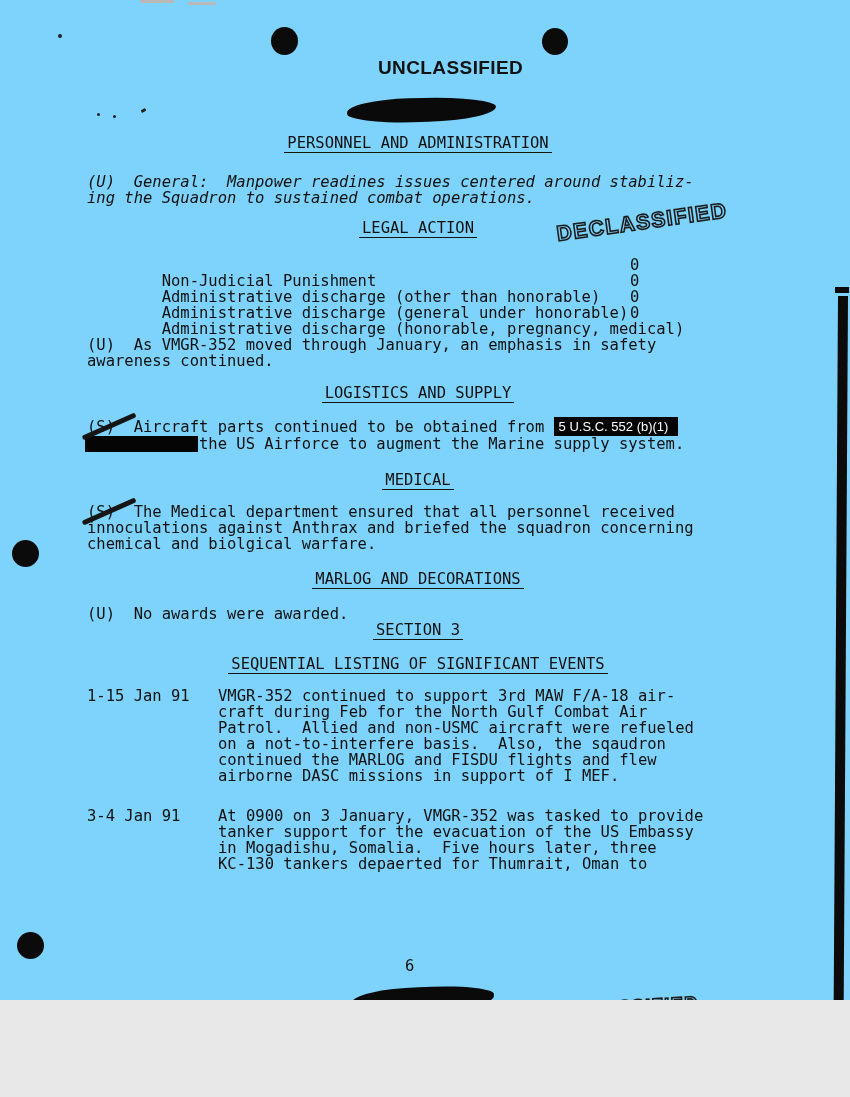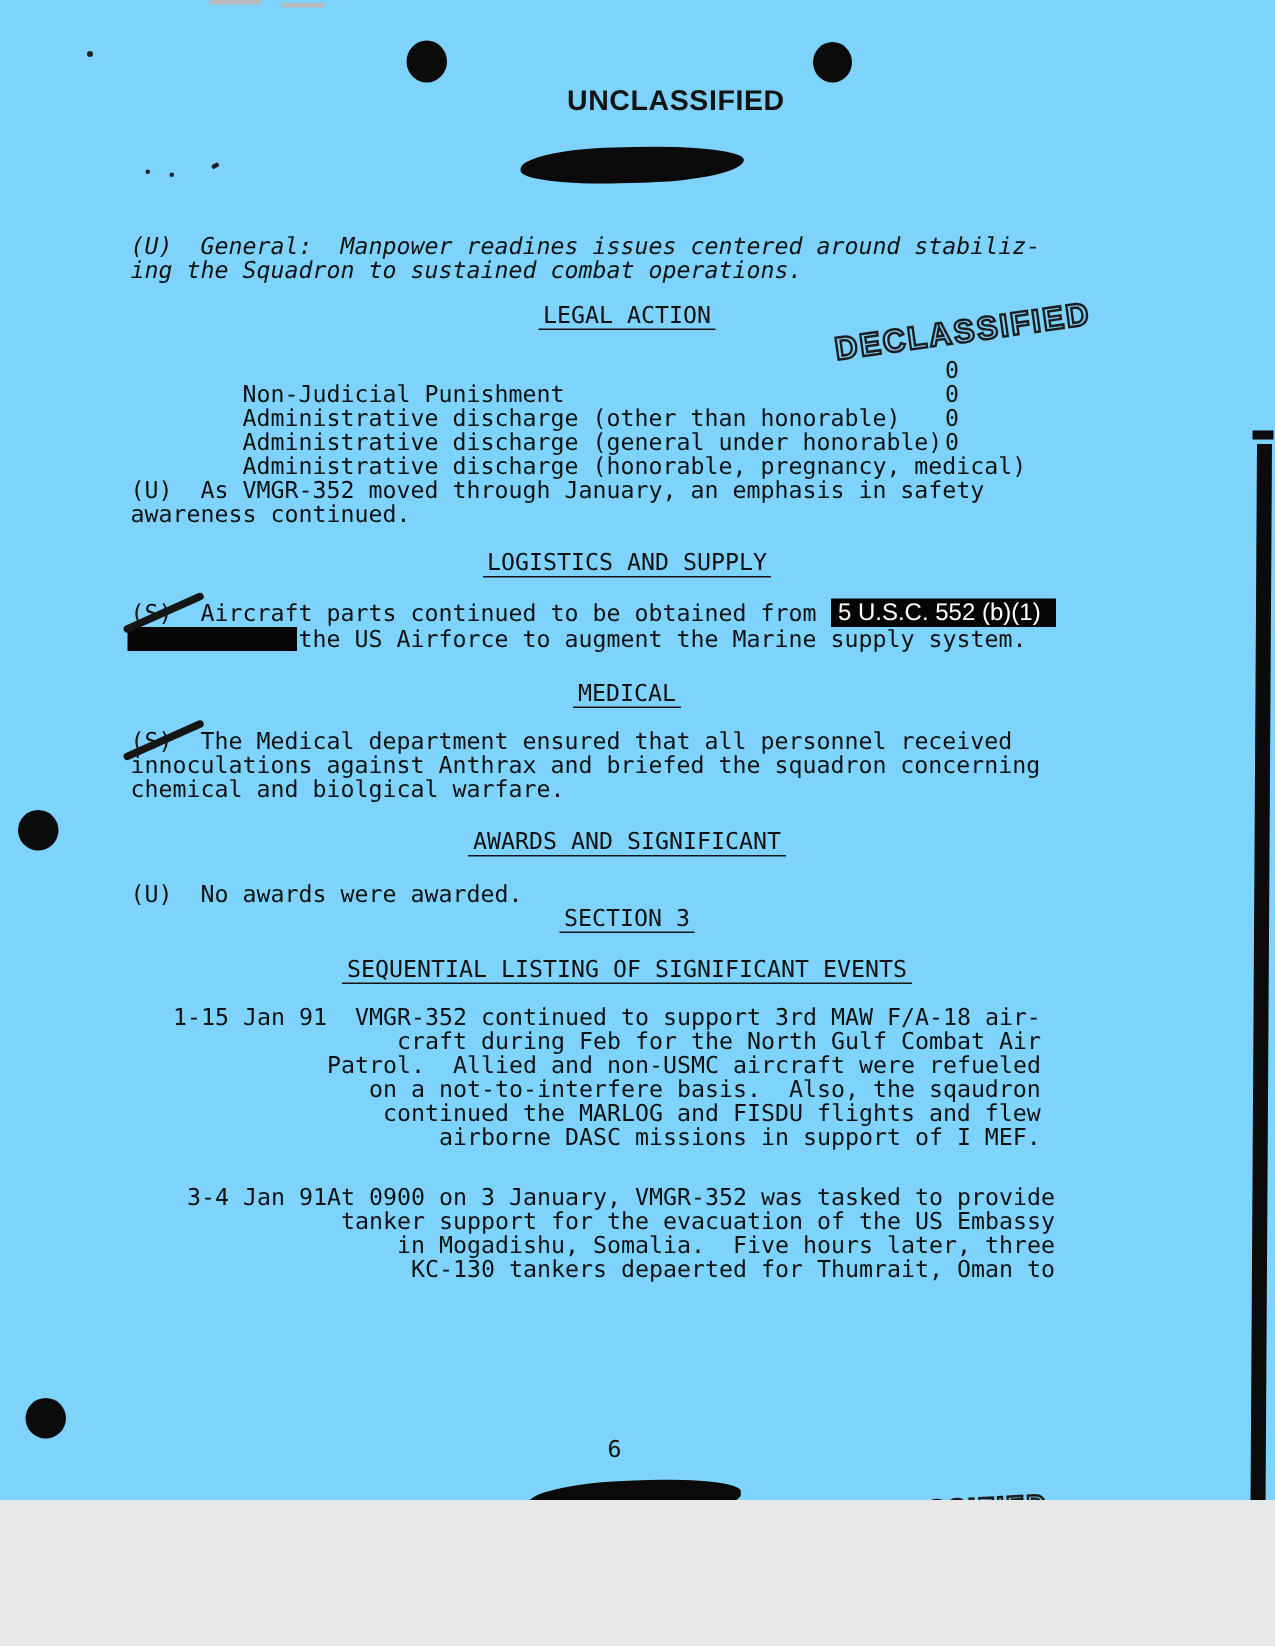--- a/index.html
+++ b/index.html
@@ -45,28 +45,28 @@
   .lrow .val { position:absolute; left:543px; top:0; }
   .flexline { display:flex; align-items:flex-start; white-space:pre; }
   .marking { position:relative; display:inline-block; }
   .marking::after {
     content:""; position:absolute; left:-7px; top:5px; width:58px; height:4.5px;
     background:#151515; border-radius:3px; transform:rotate(-24deg);
   }
   .redaction-inline {
     display:inline-block; background:#050505; color:#fff;
     font-family:"Liberation Sans","DejaVu Sans",sans-serif;
-    font-size:16px; line-height:19px; height:19px; padding:0 10px 0 5px;
+    font-size:13px; line-height:19px; height:19px; padding:0 10px 0 5px;
     margin-top:-2px; white-space:nowrap;
   }
   .redaction-block {
     display:inline-block; background:#050505; width:113px; height:16px;
     margin-right:1px; vertical-align:top;
   }
-  .event { display:flex;text-align:right; }
+  .event { display:flex; }
   .event-date { width:131px; flex:0 0 131px; white-space:pre; }
   .event-text { white-space:pre-wrap; }
   .enclosure { text-align:right; padding-right:4px; }
   .page-num { position:absolute; font-size:15.5px; }
 </style>
 </head>
 <body>
 
 <div class="page">
 
@@ -86,20 +86,23 @@
   <div class="right-bar" style="left:838px;top:296px;width:10px;height:805px;transform:rotate(0.35deg);transform-origin:top left;"></div>
 
   <div class="classif" style="left:378px;top:57px;">UNCLASSIFIED</div>
 
   <div class="redact-bar" style="left:347px;top:98px;width:149px;height:24px;transform:rotate(-1.5deg);"></div>
 
   <div class="stamp top" style="left:556px;top:210px;">DECLASSIFIED</div>
 
   <div class="content">
 
+    <div class="hcenter">
+      <span class="uline">PERSONNEL AND ADMINISTRATION</span>
+    </div>
 
     <div class="pre" style="margin-top:21px;font-style:italic;">(U)  General:  Manpower readines issues centered around stabiliz-
 ing the Squadron to sustained combat operations.</div>
 
     <div class="hcenter" style="margin-top:14px;">
       <span class="uline">LEGAL ACTION</span>
     </div>
 
     <div style="margin-top:19px;">
       <div class="lrow">
@@ -143,21 +146,21 @@
 
     <div style="margin-top:14px;">
       <div class="flexline">
         <span class="marking">(S)</span><span>  The Medical department ensured that all personnel received</span>
       </div>
       <div class="pre">innoculations against Anthrax and briefed the squadron concerning
 chemical and biolgical warfare.</div>
     </div>
 
     <div class="hcenter" style="margin-top:19px;">
-      <span class="uline">AWARDS AND SIGNIFICANT</span>
+      <span class="uline">MARLOG AND DECORATIONS</span>
     </div>
 
     <div class="pre" style="margin-top:17px;">(U)  No awards were awarded.</div>
 
     <div class="hcenter" style="margin-top:0;">
       <span class="uline">SECTION 3</span>
     </div>
 
     <div class="hcenter" style="margin-top:16px;">
       <span class="uline">SEQUENTIAL LISTING OF SIGNIFICANT EVENTS</span>

